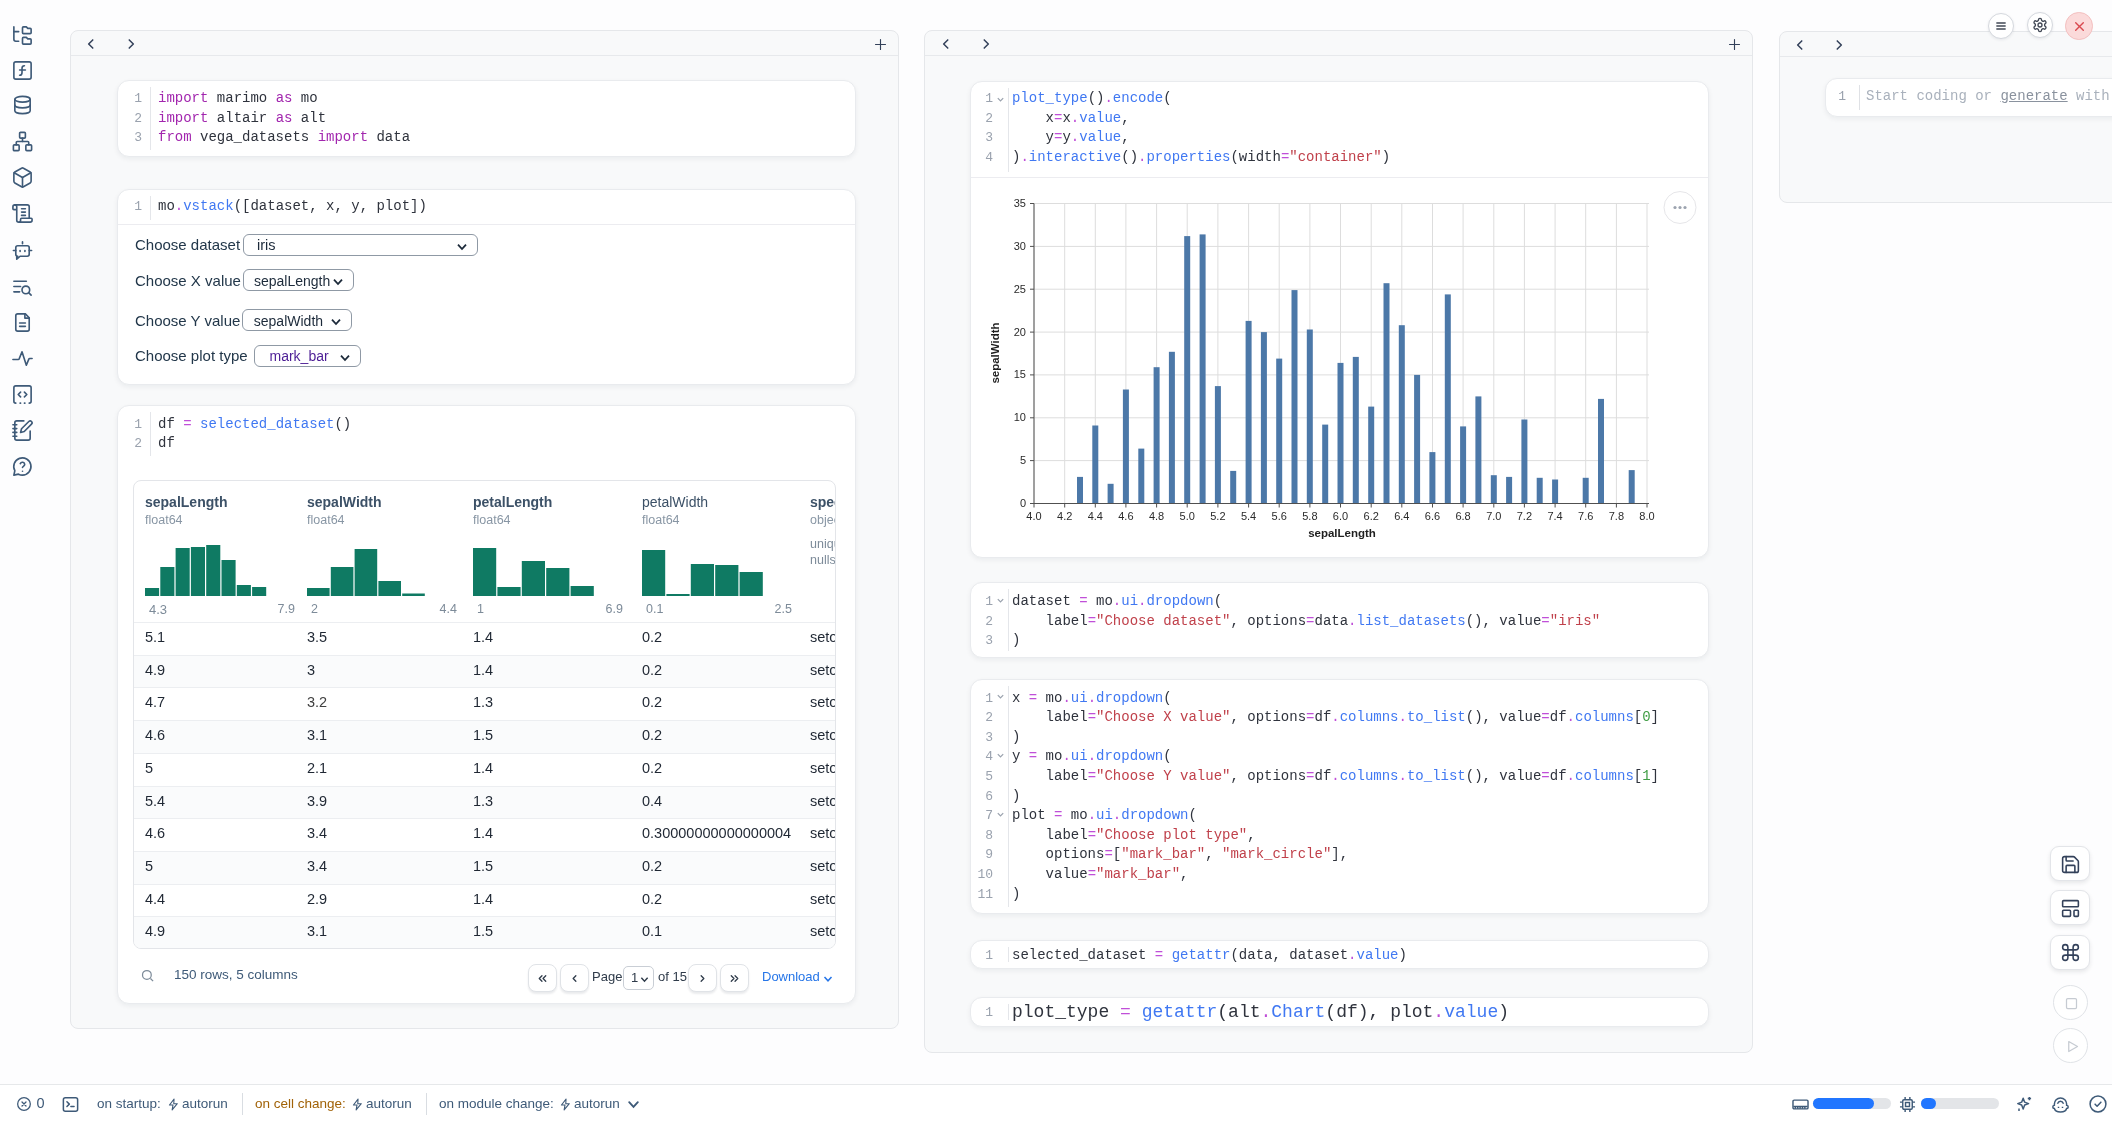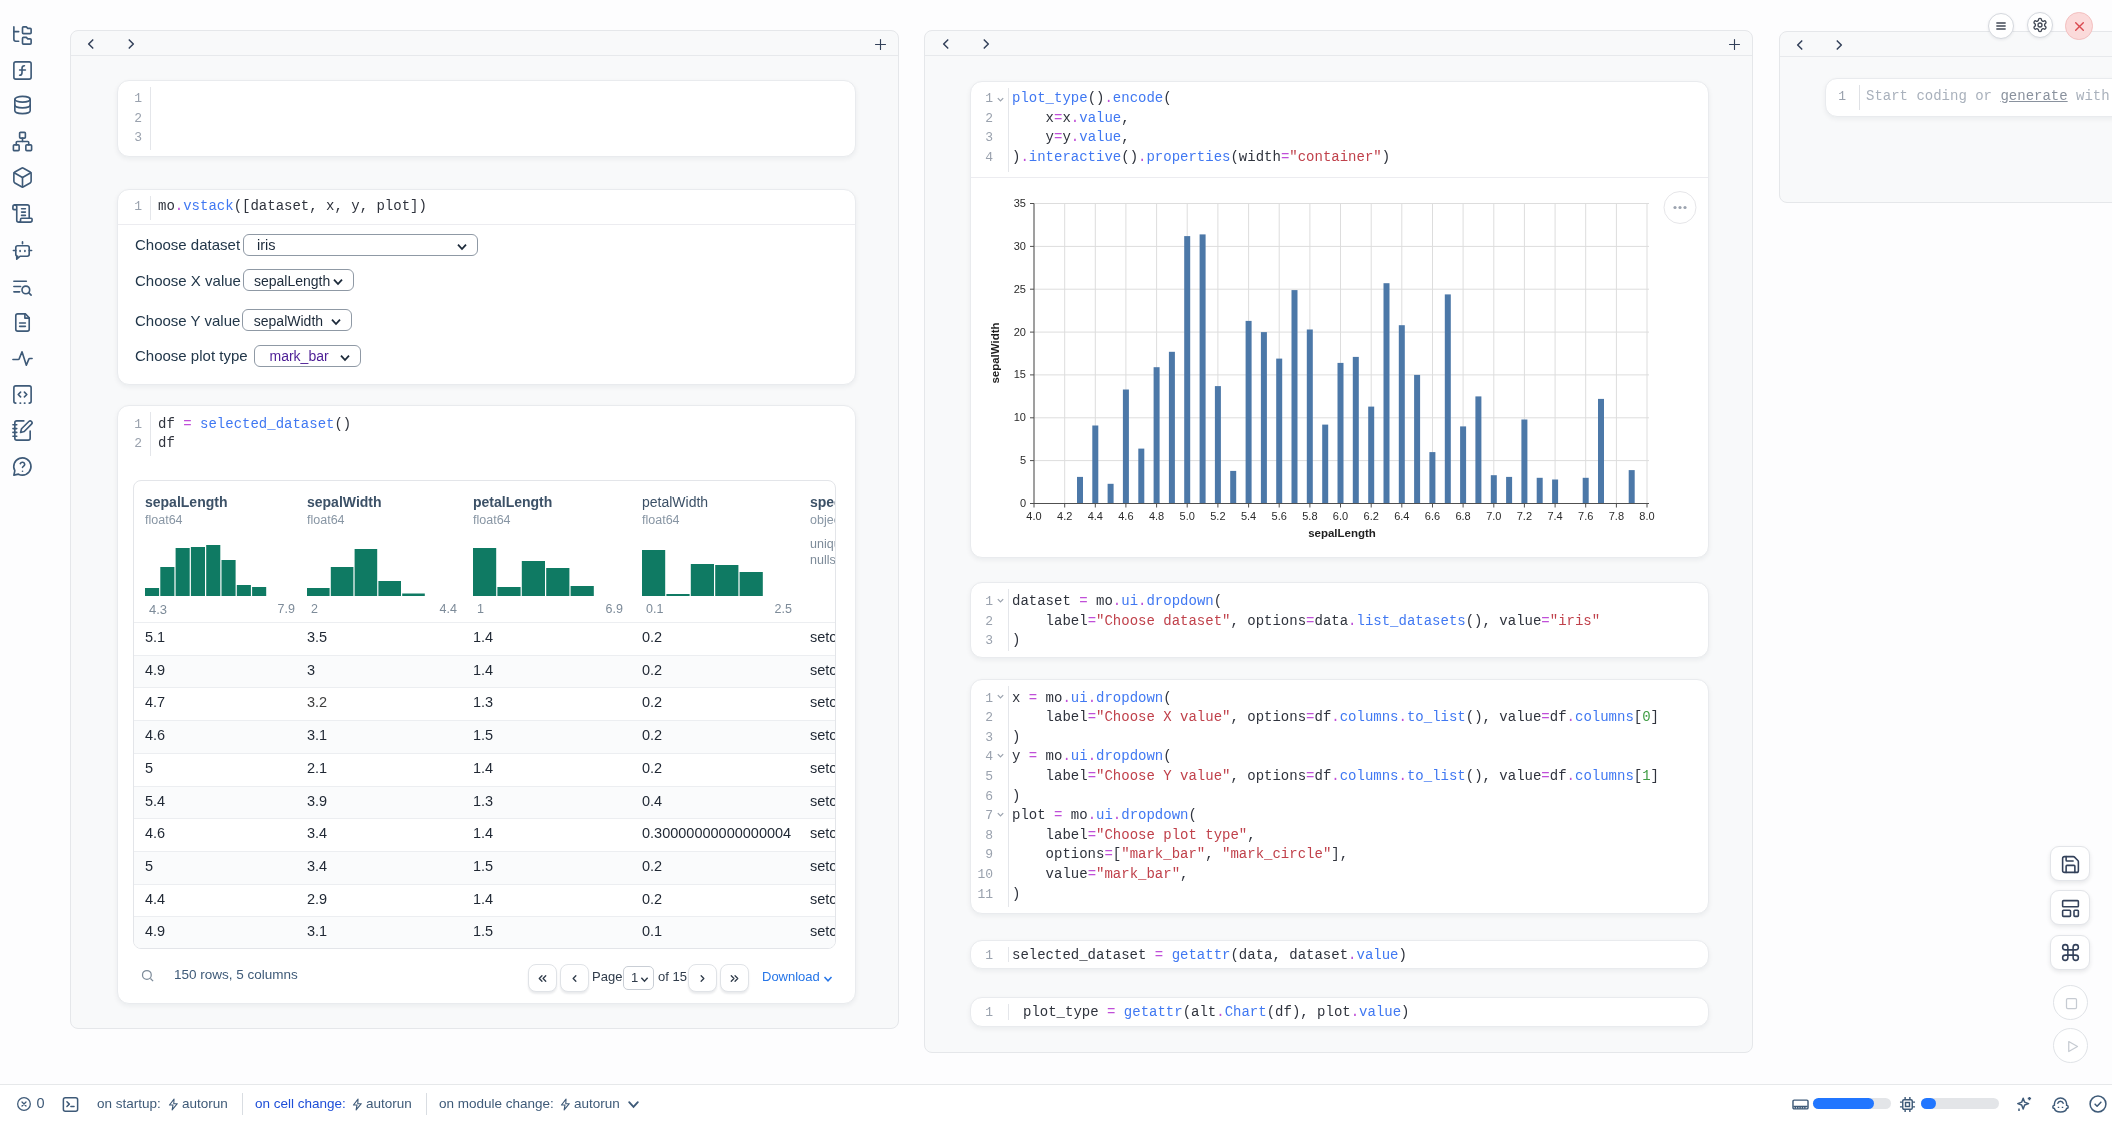--- a/index.html
+++ b/index.html
@@ -105,20 +105,21 @@
       </svg>
       <svg class="chev" style="left:801.5px" width="15" height="15" viewBox="0 0 24 24">
         <path d="M12 4v16M4 12h16" stroke="#33415a" stroke-width="1.8" stroke-linecap="round"></path>
       </svg>
     </div>
   </div>
 <div class="cell" style="left:117px;top:80px;width:739px;height:77px">
 <div class="lnum" style="width:24px;top:8.2px;line-height:19.6px">1<br>2<br>3</div>
 
 <div style="position:absolute;left:32px;top:6px;bottom:6px;width:1px;background:#e4e6ea"></div>
+<div class="code" style="left:40px;top:8.2px;line-height:19.6px;font-size:14px"><span style="color:#a226ae">import</span> marimo <span style="color:#a226ae">as</span> mo<br><span style="color:#a226ae">import</span> altair <span style="color:#a226ae">as</span> alt<br><span style="color:#a226ae">from</span> vega_datasets <span style="color:#a226ae">import</span> data</div>
 </div>
 <div class="cell" style="left:117px;top:189px;width:739px;height:195.5px">
 <div class="lnum" style="width:24px;top:7.2px;line-height:19.6px">1</div>
 <div style="position:absolute;left:32px;top:6px;height:24px;width:1px;background:#e4e6ea"></div>
 <div class="code" style="left:40px;top:7.2px;line-height:19.6px;font-size:14px">mo<span style="color:#c04fd8">.</span><span style="color:#4078f2">vstack</span>([dataset, x, y, plot])</div>
 <div style="position:absolute;left:0;top:34px;width:737px;height:1px;background:#ececf0"></div>
 <div class="blab" style="top:46px">Choose dataset</div>
 <div class="blab" style="top:81.5px">Choose X value</div>
 <div class="blab" style="top:121.5px">Choose Y value</div>
 <div class="blab" style="top:157px">Choose plot type</div>
@@ -475,21 +476,21 @@
 <div class="cell" style="left:970px;top:940px;width:739px;height:29px">
 <div class="lnum" style="width:22px;top:4.7px;line-height:19.6px">1</div>
 
 <div style="position:absolute;left:36.6px;top:6px;bottom:6px;width:1px;background:#e4e6ea"></div>
 <div class="code" style="left:41px;top:4.7px;line-height:19.6px;font-size:14px">selected_dataset <span style="color:#c04fd8">=</span> <span style="color:#4078f2">getattr</span>(data, dataset<span style="color:#c04fd8">.</span><span style="color:#4078f2">value</span>)</div>
 </div>
 <div class="cell" style="left:970px;top:997px;width:739px;height:30px">
 <div class="lnum" style="width:22px;top:5.2px;line-height:19.6px">1</div>
 
 <div style="position:absolute;left:36.6px;top:6px;bottom:6px;width:1px;background:#e4e6ea"></div>
-<div class="code" style="left:52px;top:5.2px;line-height:19.6px;font-size:14px">plot_type <span style="color:#c04fd8">=</span> <span style="color:#4078f2">getattr</span>(alt<span style="color:#c04fd8">.</span><span style="color:#4078f2">Chart</span>(df), plot<span style="color:#c04fd8">.</span><span style="color:#4078f2">value</span>)</div>
+<div class="code" style="left:41px;top:5.2px;line-height:19.6px;font-size:18px">plot_type <span style="color:#c04fd8">=</span> <span style="color:#4078f2">getattr</span>(alt<span style="color:#c04fd8">.</span><span style="color:#4078f2">Chart</span>(df), plot<span style="color:#c04fd8">.</span><span style="color:#4078f2">value</span>)</div>
 </div>
 <div class="col" style="left:1779px;top:31px;width:380px;height:172px">
     <div class="colhead">
       <svg class="chev" style="left:13px" width="14" height="14" viewBox="0 0 24 24">
         <path d="M15 5 L8 12 L15 19" fill="none" stroke="#33415a" stroke-width="2.6" stroke-linecap="round" stroke-linejoin="round"></path>
       </svg>
       <svg class="chev" style="left:52px" width="14" height="14" viewBox="0 0 24 24">
         <path d="M9 5 L16 12 L9 19" fill="none" stroke="#33415a" stroke-width="2.6" stroke-linecap="round" stroke-linejoin="round"></path>
       </svg>
     </div>
@@ -558,21 +559,21 @@
       <path d="M7.5 8.5l3 3-3 3"></path>
       <path d="M12.5 14.5h4"></path>
     </svg>
 
 <div style="position:absolute;left:97px;top:10.5px;font-size:13.5px;color:#3e5a78">on startup:</div>
     <svg width="13" height="13" style="position:absolute;left:167px;top:12.5px" viewBox="0 0 24 24" fill="none" stroke="#3e5a78" stroke-width="2" stroke-linejoin="round">
       <path d="M13 2 L4.5 13 H11 L9.5 22 L19 10.5 H12.5 Z"></path>
     </svg>
 <div style="position:absolute;left:182px;top:10.5px;font-size:13.5px;color:#3e5a78">autorun</div>
 <div style="position:absolute;left:242px;top:8px;height:22px;width:1px;background:#d9dde2"></div>
-<div style="position:absolute;left:255px;top:10.5px;font-size:13.5px;color:#1d4ed8">on cell change:</div>
+<div style="position:absolute;left:255px;top:10.5px;font-size:13.5px;color:#a16207">on cell change:</div>
     <svg width="13" height="13" style="position:absolute;left:351px;top:12.5px" viewBox="0 0 24 24" fill="none" stroke="#3e5a78" stroke-width="2" stroke-linejoin="round">
       <path d="M13 2 L4.5 13 H11 L9.5 22 L19 10.5 H12.5 Z"></path>
     </svg>
 <div style="position:absolute;left:366px;top:10.5px;font-size:13.5px;color:#3e5a78">autorun</div>
 <div style="position:absolute;left:426px;top:8px;height:22px;width:1px;background:#d9dde2"></div>
 <div style="position:absolute;left:439px;top:10.5px;font-size:13.5px;color:#3e5a78">on module change:</div>
     <svg width="13" height="13" style="position:absolute;left:559px;top:12.5px" viewBox="0 0 24 24" fill="none" stroke="#3e5a78" stroke-width="2" stroke-linejoin="round">
       <path d="M13 2 L4.5 13 H11 L9.5 22 L19 10.5 H12.5 Z"></path>
     </svg>
 <div style="position:absolute;left:574px;top:10.5px;font-size:13.5px;color:#3e5a78">autorun</div>

